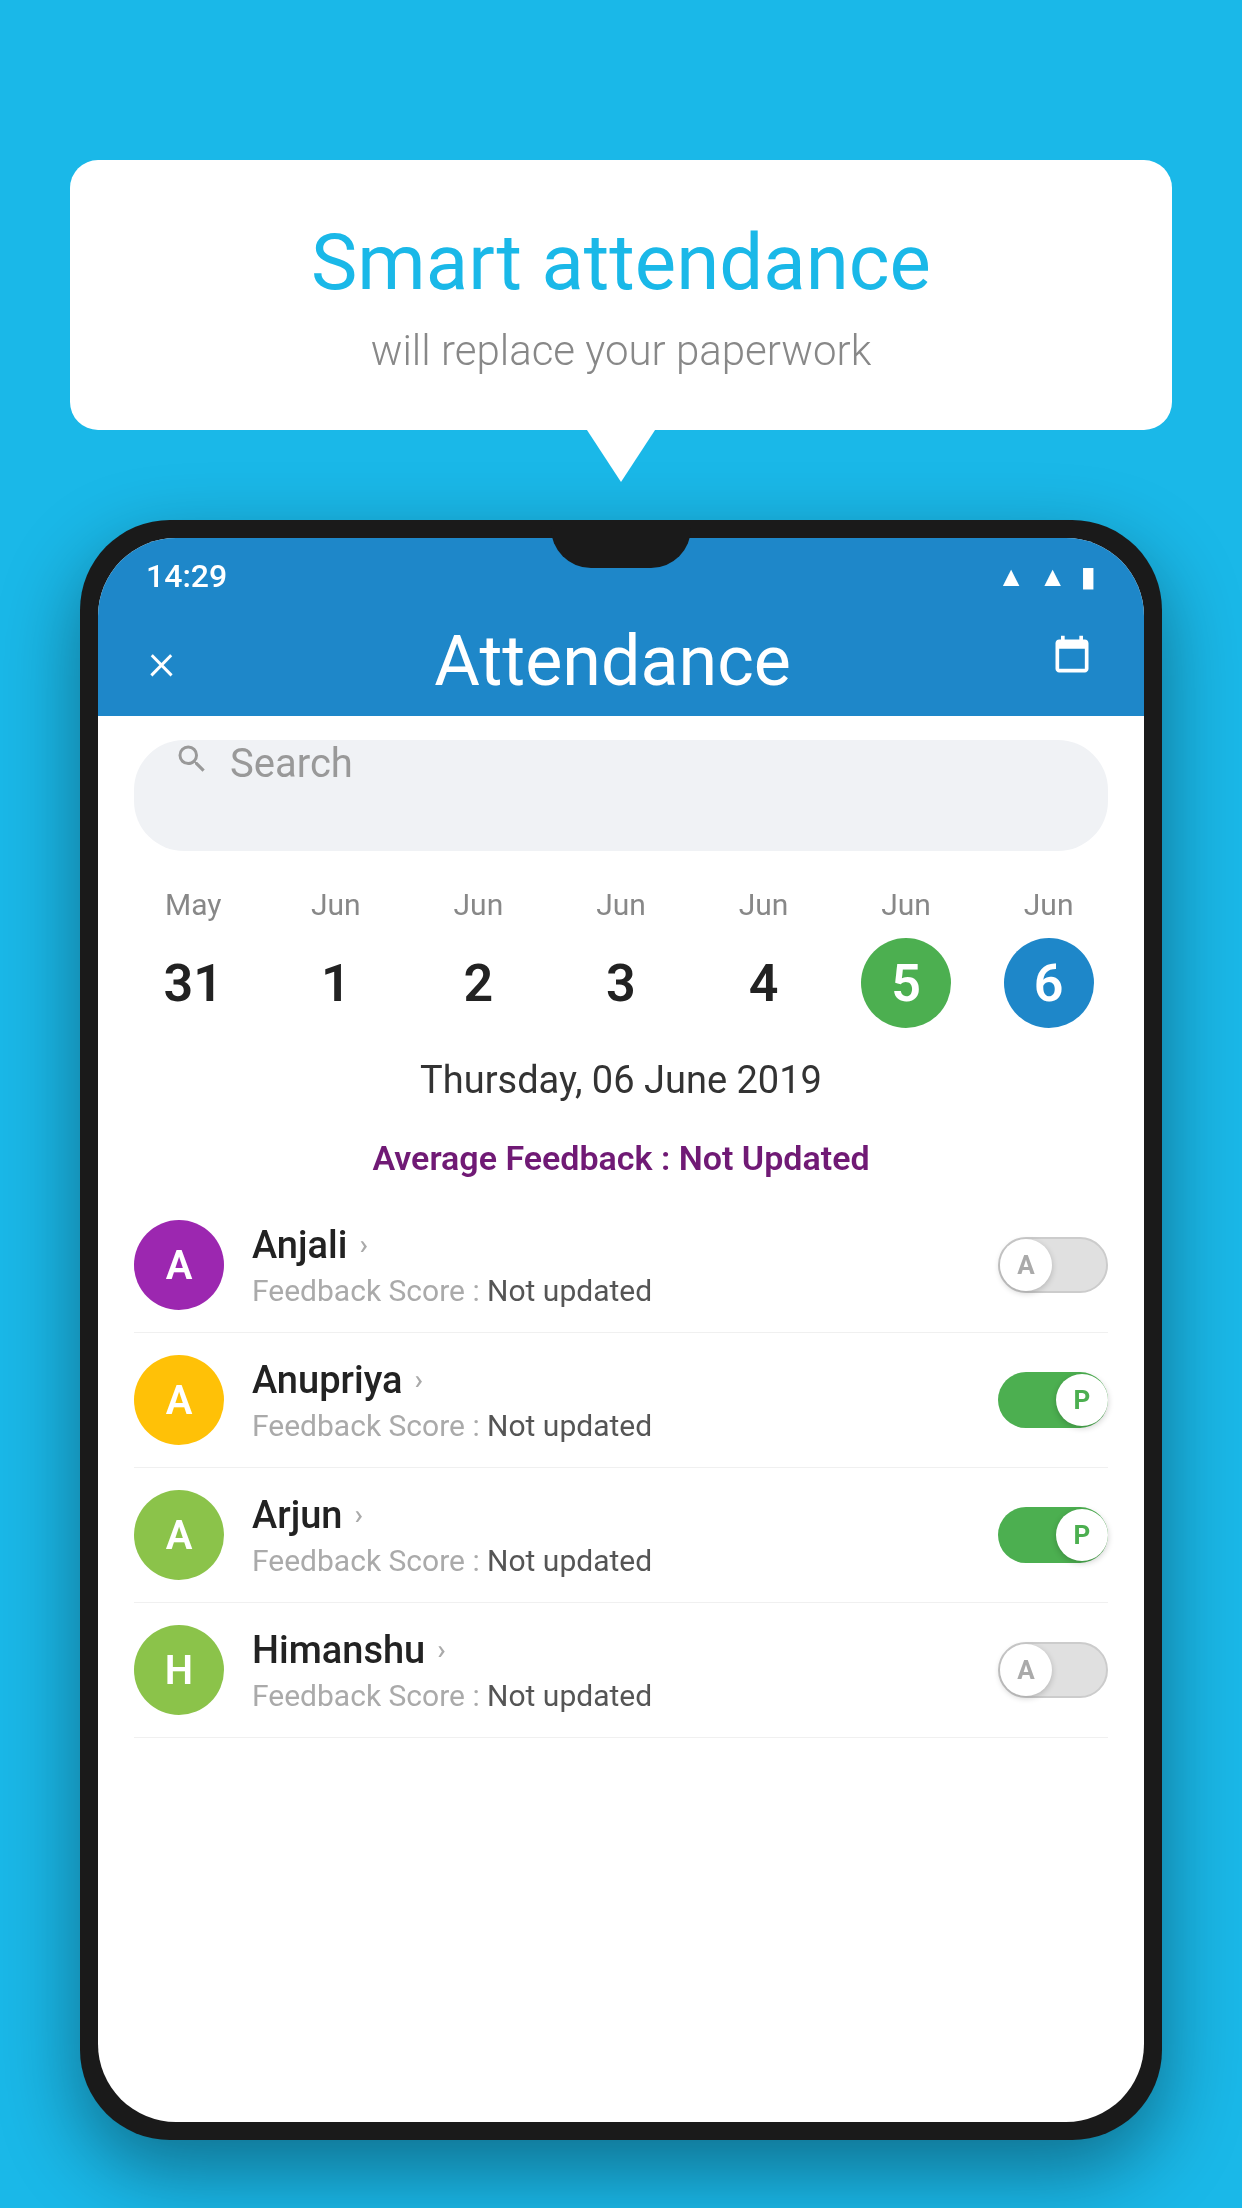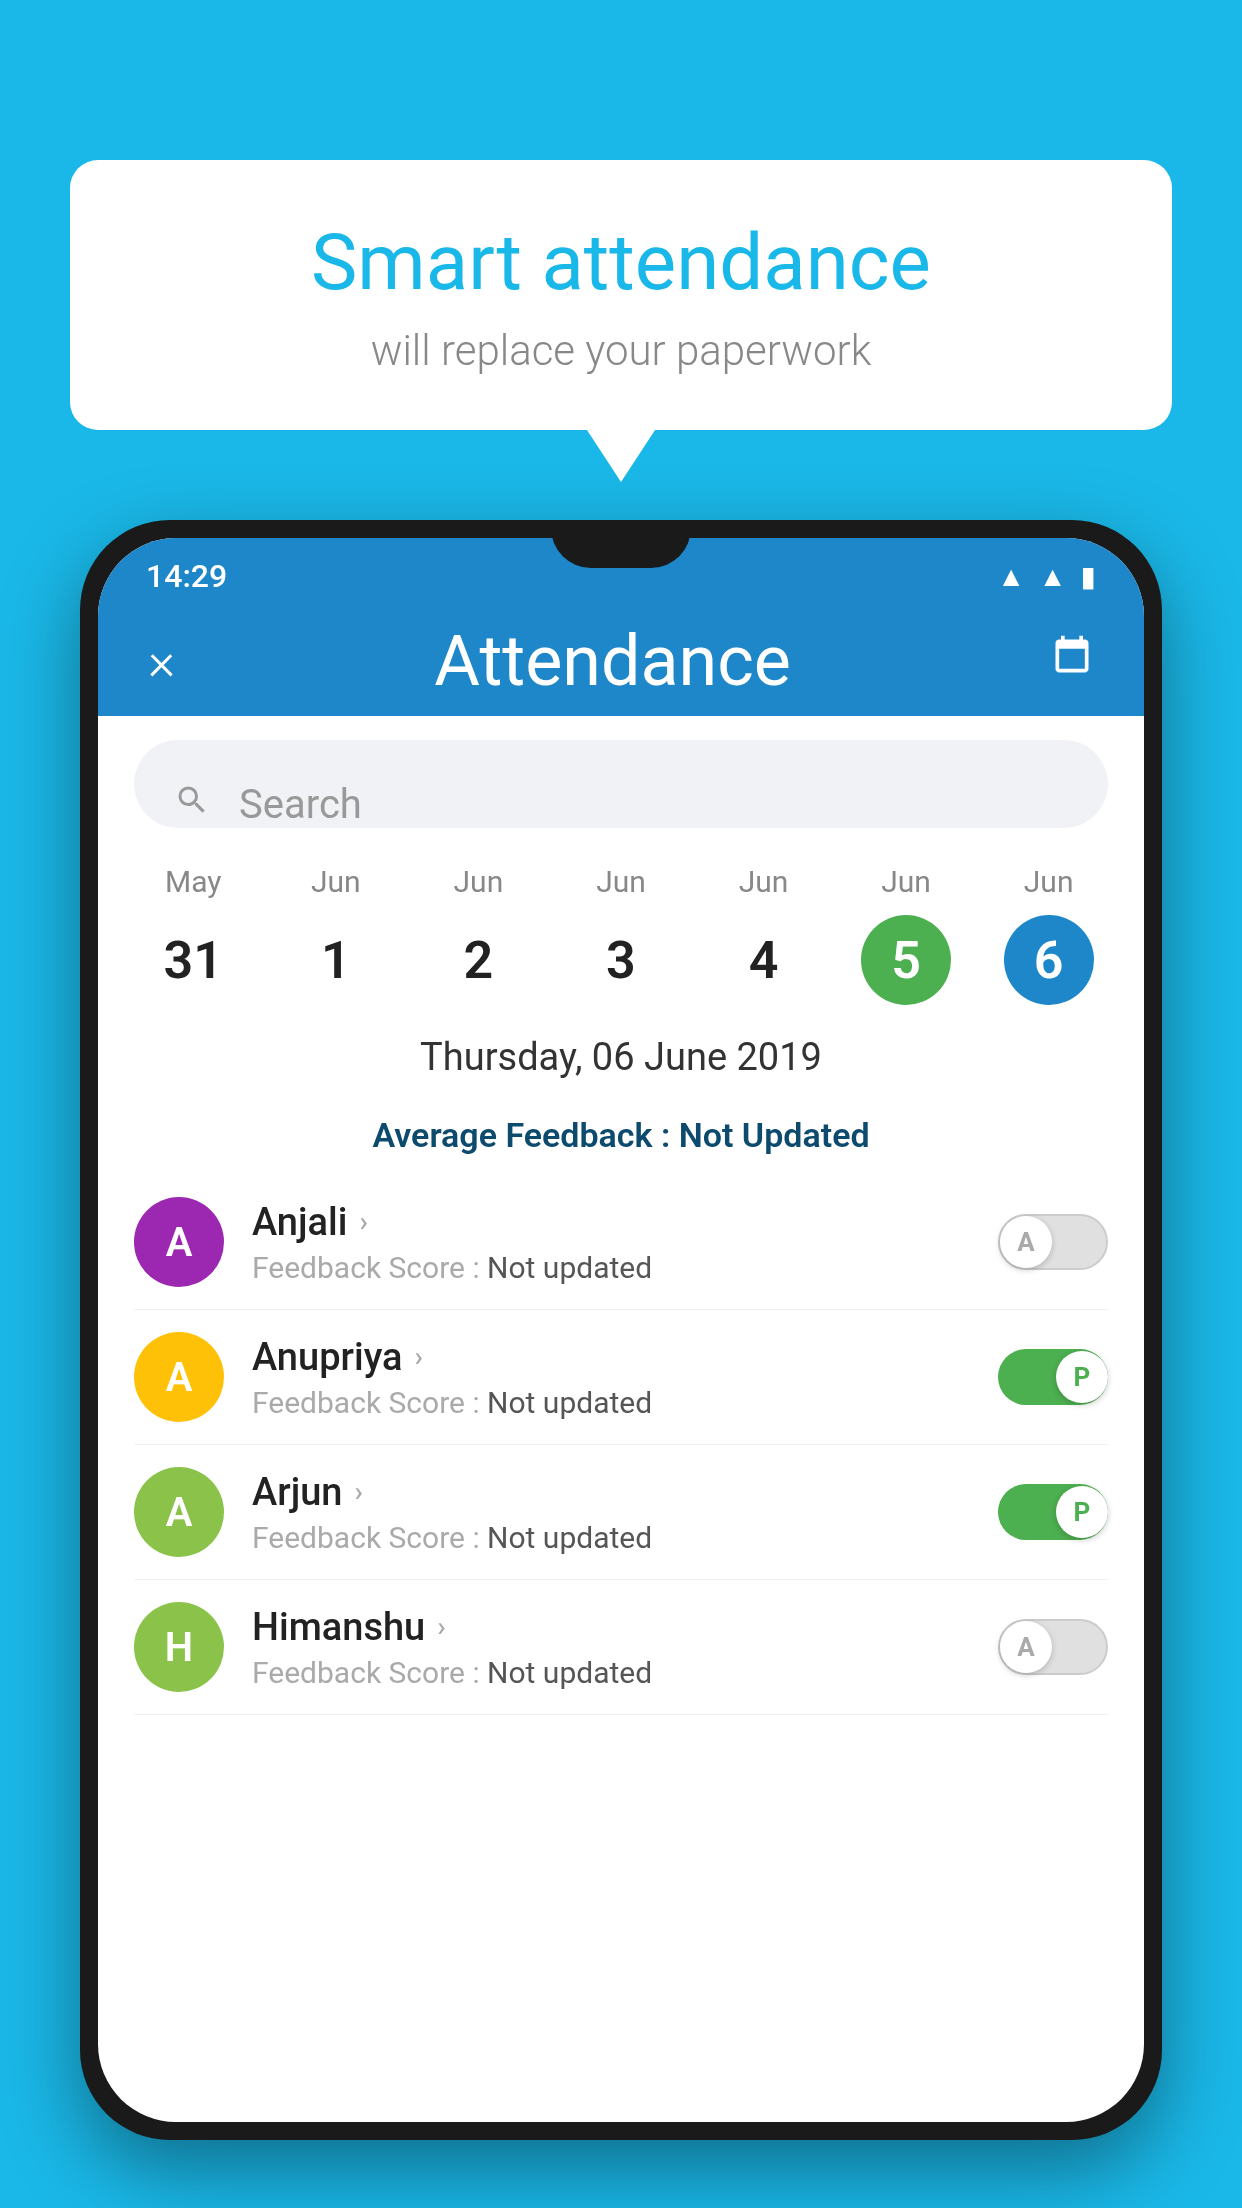--- a/index.html
+++ b/index.html
@@ -150,25 +150,25 @@
     .header-calendar {
       color: white;
       font-size: 44px;
     }
 
     
     .search-container {
       background: #f0f2f5;
       margin: 24px 36px 16px;
       border-radius: 50px;
-      height: 88px;
-      display: flex;
-      align-items: flex-end;
+      height: 111px;
+      display: flex;
+      align-items: flex-start;
       padding: 0 40px;
-      gap: 29px;
+      gap: 20px;
     }
 
     .search-icon-svg {
       color: #999;
       font-size: 40px;
     }
 
     .search-text {
       font-size: 40px;
       color: #999;
@@ -244,21 +244,21 @@
 
     
     .avg-feedback {
       text-align: center;
       font-size: 34px;
       color: #888;
       padding: 20px 0 10px;
     }
 
     .avg-feedback span {
-      color: #0c4a6e;
+      color: #701a75;
       font-weight: 600;
     }
 
     
     .student-list {
       padding: 10px 36px;
     }
 
     .student-item {
       display: flex;

